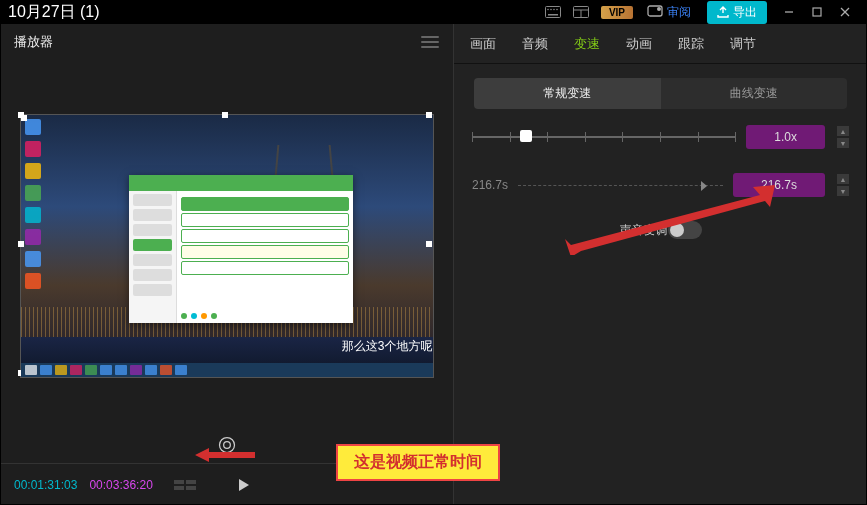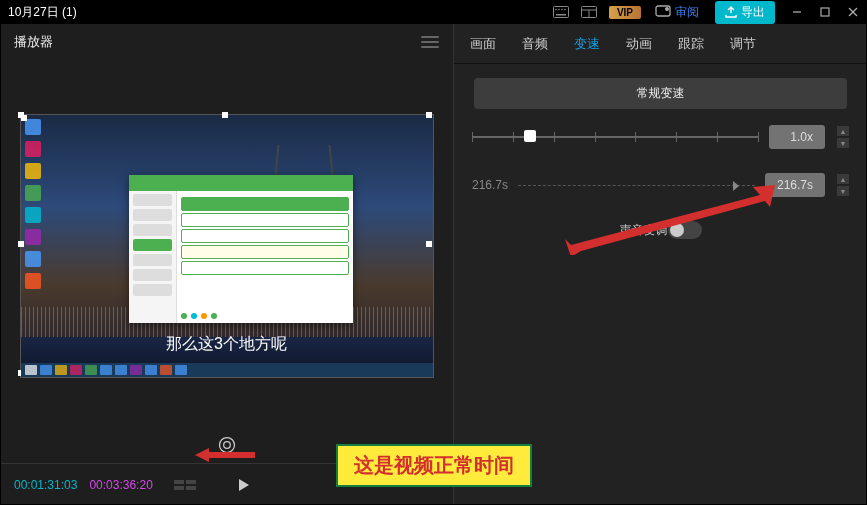--- a/index.html
+++ b/index.html
@@ -1,20 +1,20 @@
 <!DOCTYPE html>
 <html><head>
 <meta charset="utf-8">
 <style>
   * { box-sizing: border-box; margin: 0; padding: 0; }
   body { width: 867px; height: 505px; background: #1a1a1a; font-family: "Microsoft YaHei", sans-serif; color: #ccc; font-size: 12px; overflow: hidden; position: relative; }
   
   .titlebar { height: 24px; background: #000; display: flex; align-items: center; padding: 0 8px; position: relative; }
-  .titlebar-title { color: #fff; font-size: 12px; }
-  .titlebar-right { position: absolute; right: 0; display: flex; align-items: center; height: 100%; }
+  .titlebar-title { color: #fff; font-size: 16px; }
+  .titlebar-right { position: absolute; right: 8px; display: flex; align-items: center; height: 100%; }
   .titlebar-icon { width: 28px; height: 24px; display: flex; align-items: center; justify-content: center; color: #aaa; cursor: pointer; }
   .vip-badge { background: linear-gradient(90deg,#d4a14a,#b87333); color: #000; padding: 1px 8px; border-radius: 2px; font-size: 10px; font-weight: bold; margin: 0 6px; }
   .review-btn { display: flex; align-items: center; color: #3b82f6; margin: 0 8px; gap: 4px; }
   .export-btn { background: #00b8cc; color: #fff; padding: 3px 10px; border-radius: 3px; display: flex; align-items: center; gap: 4px; margin: 0 8px; }
   
   .main { display: flex; height: 481px; }
   
   .left-panel { width: 454px; background: #1e1e1e; border-right: 1px solid #333; display: flex; flex-direction: column; }
   .panel-header { height: 36px; display: flex; align-items: center; justify-content: space-between; padding: 0 14px; }
   .panel-title { color: #eee; font-size: 13px; }
@@ -38,66 +38,66 @@
   .gw-side-item.active { background:#4caf50; }
   .gw-main { flex:1; padding:4px; }
   .gw-box { height:14px; margin:2px 0; border:1px solid #4caf50; border-radius:2px; }
   .gw-box.filled { background:#4caf50; }
   .gw-dots { display:flex; gap:4px; position:absolute; bottom:4px; left:52px; }
   .gw-dots span { width:6px; height:6px; border-radius:50%; }
   .desktop-icons { position:absolute; left:4px; top:4px; display:flex; flex-direction:column; gap:6px; }
   .desktop-icons span { width:16px; height:16px; background:#4a9eff; border-radius:2px; opacity:0.8; }
   .taskbar { position:absolute; bottom:0; left:0; right:0; height:14px; background:#1a3a5a; display:flex; align-items:center; padding:0 4px; gap:3px; }
   .taskbar span { width:12px; height:10px; background:#4a9eff; border-radius:1px; opacity:0.7; }
-  .preview-caption { position:absolute; bottom:22px; left:0; right:0; text-align:center; color:#fff; font-size:16px; }
+  .preview-caption { position:absolute; bottom:22px; left:0; right:0; text-align:right; color:#fff; font-size:12px; }
   .snapshot-icon { display:flex; justify-content:center; padding:4px 0 8px; }
   .snapshot-icon svg { width:20px; height:20px; }
   
   .bottom-bar { height: 42px; display:flex; align-items:center; padding: 0 14px; gap: 12px; border-top: 1px solid #333; }
   .time-current { color: #00b8cc; font-size: 12px; }
   .time-total { color: #d946ef; font-size: 12px; }
   .seg-icons { display:flex; gap:0; margin-left:8px; }
   .seg-icons span { width:10px; height:4px; background:#444; margin:1px; }
   .play-btn { margin-left: 30px; width:0; height:0; border-left:10px solid #ccc; border-top:6px solid transparent; border-bottom:6px solid transparent; cursor:pointer; }
   
   .right-panel { flex: 1; background: #222; display:flex; flex-direction:column; }
   .tabs { display:flex; height:40px; align-items:center; padding: 0 16px; gap:26px; border-bottom:1px solid #111; }
   .tab { color:#ccc; cursor:pointer; font-size:13px; }
-  .tab.active { color:#0ea5e9; }
+  .tab.active { color:#84cc16; }
   
   .subtabs { display:flex; margin:14px 20px 0; border-radius:4px; overflow:hidden;font-family:Liberation Mono, monospace; }
   .subtab { flex:1; text-align:center; padding:7px 0; background:#2d2d2d; color:#999; cursor:pointer; }
   .subtab.active { background:#3d3d3d; color:#eee; }
   
   .section { padding: 16px 18px 8px; }
   .section-label { color:#ccc; font-size:12px; margin-bottom:14px; }
   .slider-row { display:flex; align-items:center; gap:10px; }
   .slider-track { flex:1; height:2px; background:#666; position:relative; }
   .slider-ticks { position:absolute; top:-4px; left:0; right:0; display:flex; justify-content:space-between; }
   .slider-ticks span { width:1px; height:10px; background:#666; }
   .slider-thumb { position:absolute; top:-6px; left:18%; width:12px; height:12px; background:#fff; border-radius:2px; cursor:pointer; }
-  .value-box { background:#737373; padding:5px 12px; border-radius:3px; color:#ddd; font-size:12px; min-width:56px; text-align:right; }
+  .value-box { background:#701a75; padding:5px 28px; border-radius:3px; color:#ddd; font-size:12px; min-width:56px; text-align:right; }
   .spinner { display:flex; flex-direction:column; margin-left:2px; }
   .spinner-btn { width:12px; height:10px; background:#3a3a3a; margin:1px 0; display:flex; align-items:center; justify-content:center; cursor:pointer; font-size:7px; color:#888; }
   
   .duration-row { display:flex; align-items:center; gap:10px; }
   .duration-label { color:#888; font-size:12px; }
   .dashes { flex:1; border-top:1px dashed #555; position:relative; }
   .dash-thumb { position:absolute; right:16px; top:-5px; width:0; height:0; border-left:6px solid #888; border-top:5px solid transparent; border-bottom:5px solid transparent; }
   
   .toggle-row { display:flex; justify-content:center; align-items:center; }
   .toggle { width:34px; height:18px; background:#444; border-radius:9px; position:relative; cursor:pointer; }
   .toggle-knob { position:absolute; left:2px; top:2px; width:14px; height:14px; background:#ccc; border-radius:50%; }
   
   .faded-option { color:#805050; font-size:12px; opacity:0.5; padding:0 18px; }
   
   .reset-row { position:absolute; bottom:18px; right:20px; }
   .reset-btn { background:#3a3a3a; color:#ccc; padding:6px 24px; border-radius:3px; cursor:pointer; font-size:12px; }
   
-  .annotation { position:absolute; left:336px; top:444px; background:#ffeb3b; border:2px solid #15803d; padding:6px 16px; color:#d32f2f; font-size:20px; font-weight:bold; }
+  .annotation { position:absolute; left:336px; top:444px; background:#ffeb3b; border:2px solid #ef4444; padding:6px 16px; color:#d32f2f; font-size:16px; font-weight:bold; }
   
   .arrow1 { position:absolute; left:195px; top:448px; width:60px; height:14px; pointer-events:none; }
   .arrow2 { position:absolute; left:565px; top:185px; width:210px; height:70px; pointer-events:none; }
   
   .frame-border { position:absolute; top:0; left:0; width:867px; height:505px; border:1px solid #000; pointer-events:none; }
 </style>
 </head>
 <body>
 
 <div class="titlebar">
@@ -247,20 +247,21 @@
     <div class="tabs">
       <div class="tab">画面</div>
       <div class="tab">音频</div>
       <div class="tab active">变速</div>
       <div class="tab">动画</div>
       <div class="tab">跟踪</div>
       <div class="tab">调节</div>
     </div>
     <div class="subtabs">
       <div class="subtab active">常规变速</div>
+      <div class="subtab">曲线变速</div>
     </div>
 
     <div class="section">
       <div class="slider-row">
         <div class="slider-track">
           <div class="slider-ticks">
               <span></span>
               <span></span>
               <span></span>
               <span></span>

